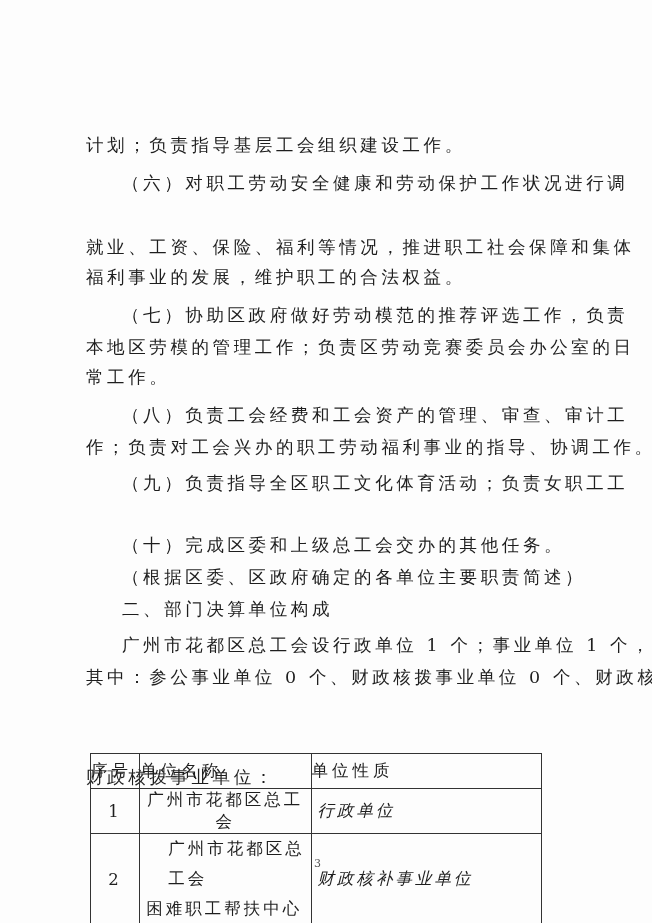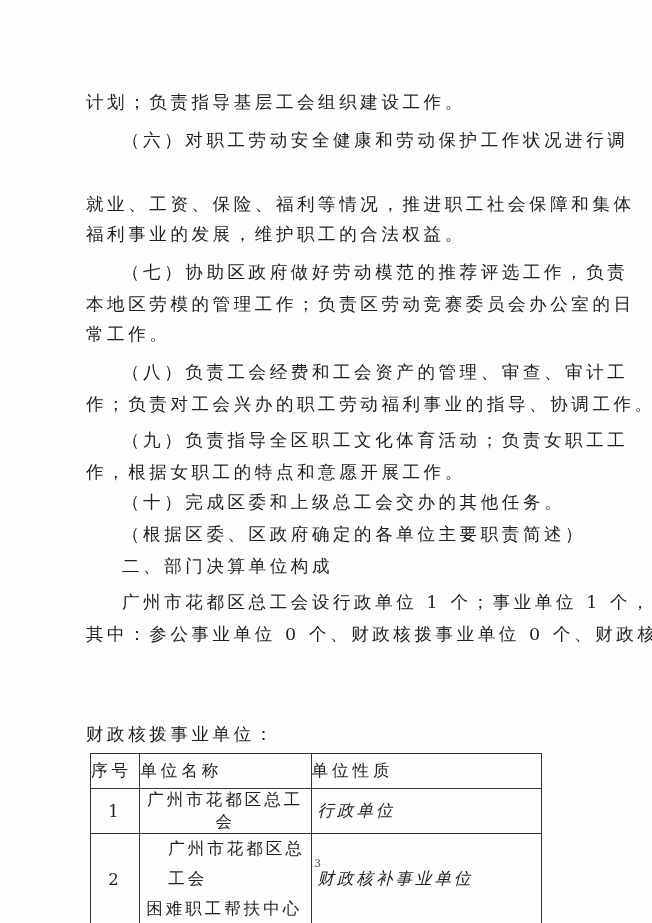--- a/index.html
+++ b/index.html
@@ -1,19 +1,19 @@
 <!DOCTYPE html>
 <html><head>
 <meta charset="utf-8">
 <style>
   html, body { margin:0; padding:0; }
   body { width:652px; height:923px; background:#fdfdfd; position:relative; overflow:hidden;
          font-family:"DejaVu Serif", "Liberation Serif", serif; color:#1e1e1e; }
   .page { position:absolute; left:0; top:0; width:652px; height:923px; }
-  .line { position:absolute; left:86px; font-size:17.5px; line-height:20px; white-space:nowrap; letter-spacing:3.6px; }
+  .line { position:absolute; left:86px; font-size:17.5px; line-height:20px; white-space:nowrap; letter-spacing:3.6px;margin-top:43px; }
   .indent { left:122px; }
   .bold { font-weight:normal; }
   table.units { position:absolute; left:90px; top:697px; width:452px; border-collapse:collapse; font-size:16.5px; }
   table.units td, table.units th { border:1.5px solid #333; font-weight:normal; padding:0; }
   table.units th { height:34px; text-align:left; letter-spacing:4px; }
   table.units td { text-align:center; letter-spacing:3px; }
   .c1 { width:44px; }
   .c2 { width:156px; }
   .c3 { width:210px; }
   .row1 td { height:32px; }
@@ -31,21 +31,20 @@
   <div class="line" style="top:92px">计划；负责指导基层工会组织建设工作。</div>
   <div class="line indent" style="top:130px">（六）对职工劳动安全健康和劳动保护工作状况进行调</div>
   <div class="line" style="top:194px">就业、工资、保险、福利等情况，推进职工社会保障和集体</div>
   <div class="line" style="top:224px">福利事业的发展，维护职工的合法权益。</div>
   <div class="line indent" style="top:262px">（七）协助区政府做好劳动模范的推荐评选工作，负责</div>
   <div class="line" style="top:294px">本地区劳模的管理工作；负责区劳动竞赛委员会办公室的日</div>
   <div class="line" style="top:324px">常工作。</div>
   <div class="line indent" style="top:362px">（八）负责工会经费和工会资产的管理、审查、审计工</div>
   <div class="line" style="top:394px">作；负责对工会兴办的职工劳动福利事业的指导、协调工作。</div>
   <div class="line indent" style="top:430px">（九）负责指导全区职工文化体育活动；负责女职工工</div>
-  <div class="line" style="top:462px">作，根据女职工的特点和意愿开展工作。</div>
   <div class="line indent" style="top:492px">（十）完成区委和上级总工会交办的其他任务。</div>
   <div class="line indent bold" style="top:524px">（根据区委、区政府确定的各单位主要职责简述）</div>
   <div class="line indent bold" style="top:556px">二、部门决算单位构成</div>
   <div class="line indent" style="top:592px">广州市花都区总工会设行政单位 1 个；事业单位 1 个，</div>
   <div class="line" style="top:624px">其中：参公事业单位 0 个、财政核拨事业单位 0 个、财政核</div>
   <div class="line" style="top:724px">财政核拨事业单位：</div>
 
   <table class="units" style="top:753px">
     <tbody>
         <tr>

